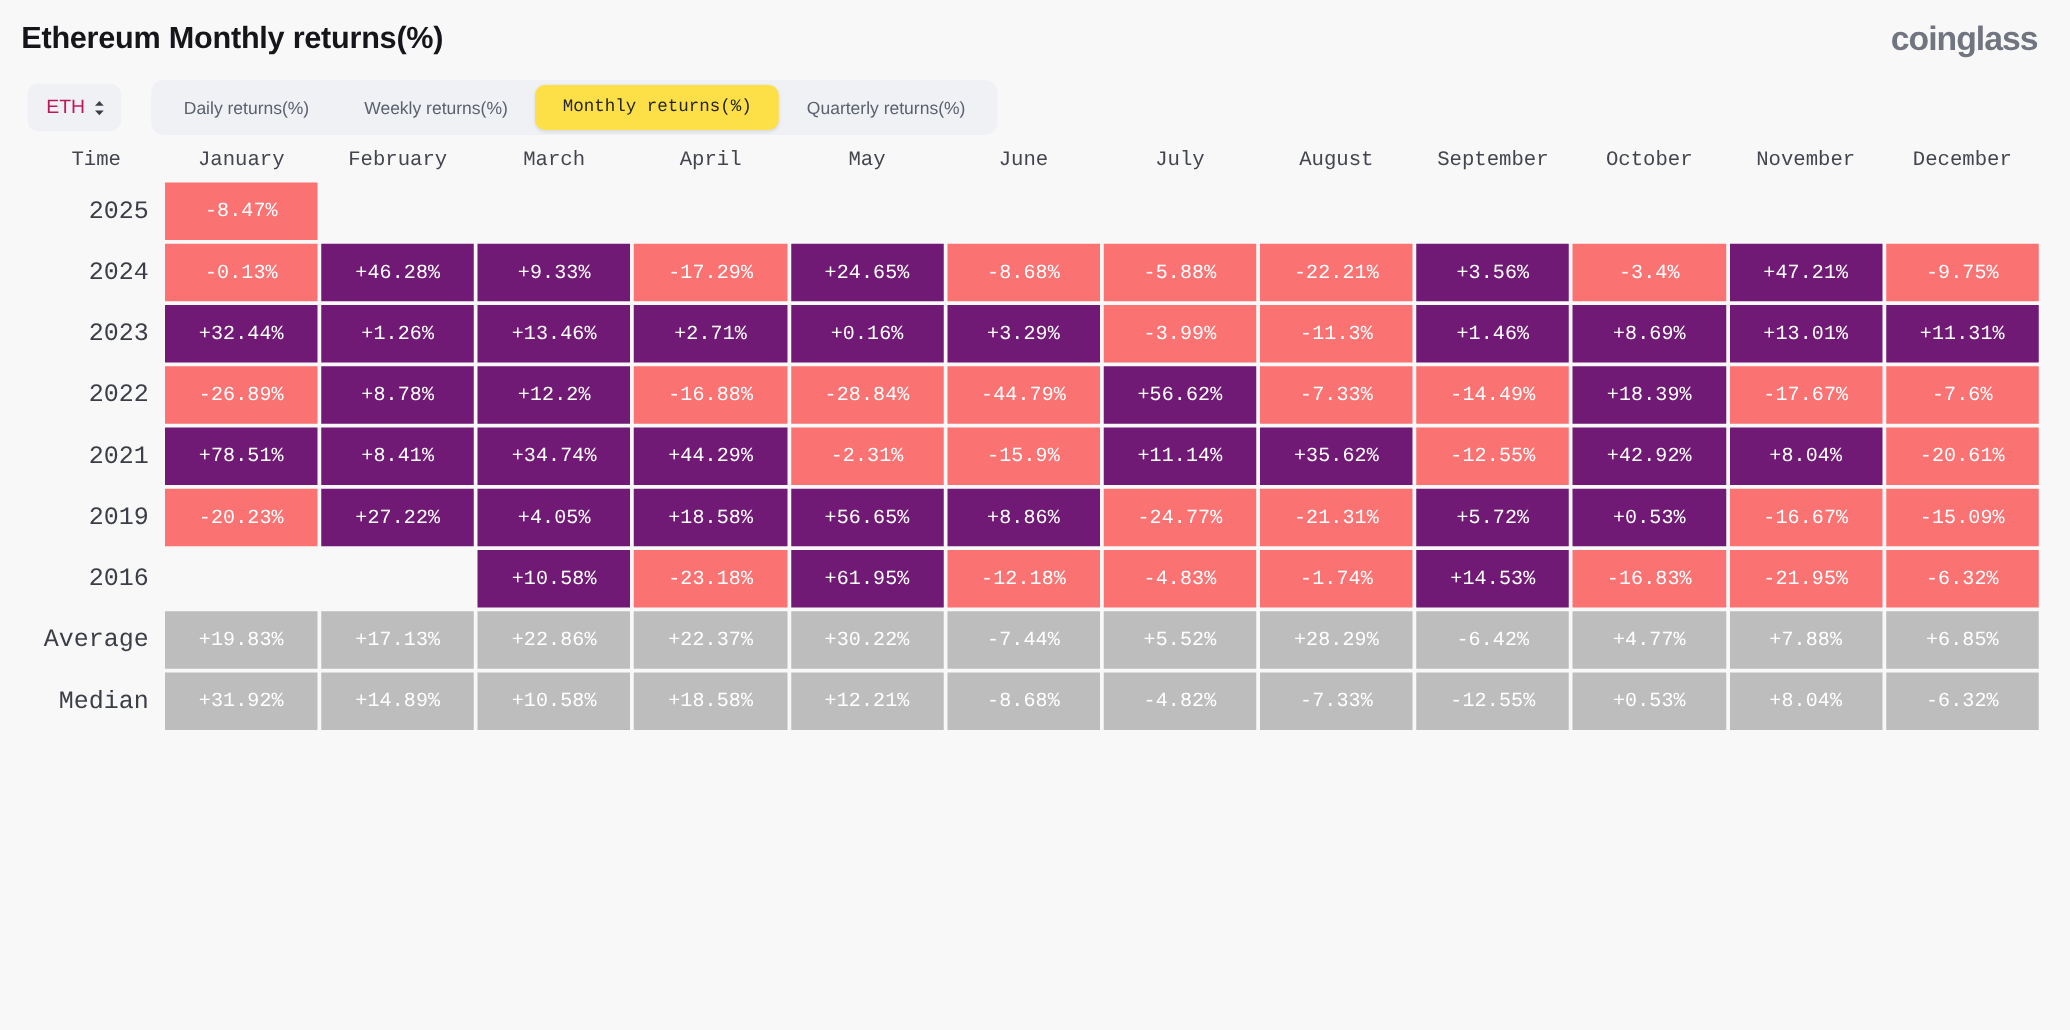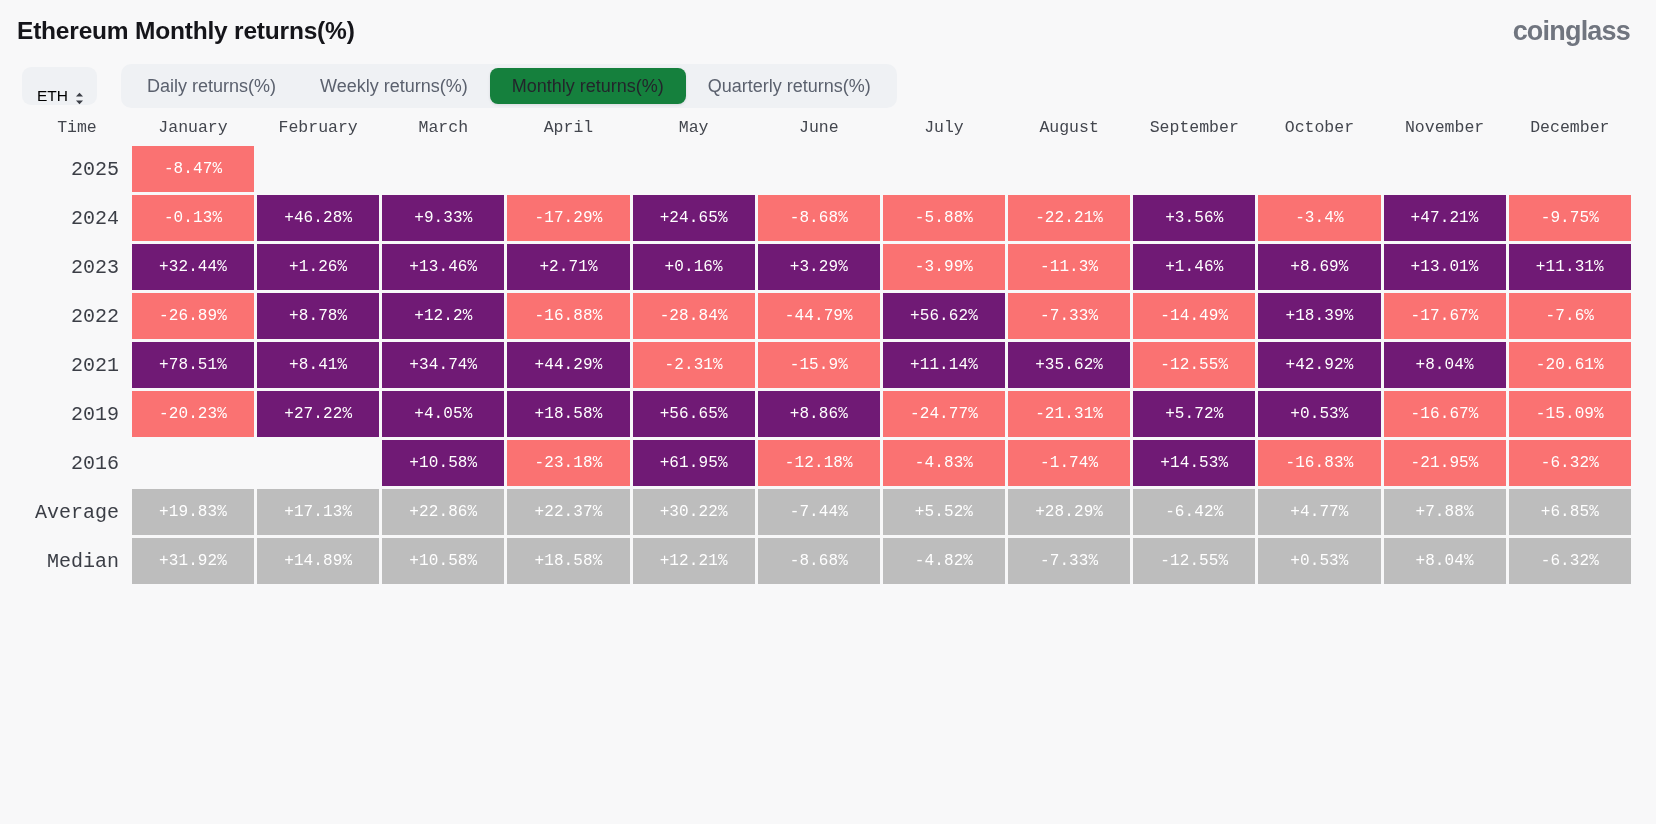--- a/index.html
+++ b/index.html
@@ -55,28 +55,28 @@
   
   .controls {
     display: flex;
     align-items: center;
     gap: 24px;
     padding: 8px 22px 0 22px;
     height: 52px;
   }
   .symbol-select {
     display: inline-flex;
-    align-items: flex-end;
+    align-items: center;
     gap: 7px;
     background: #eff1f4;
     border-radius: 9px;
     height: 38px;
     padding: 0 13px 0 15px;
     font-size: 15.5px;
-    color: #000000;
+    color: #be185d;
     cursor: pointer;
     user-select: none;
   }
   .chev-updown {
     display: inline-flex;
     flex-direction: column;
     justify-content: center;
     align-items: center;
     line-height: 0;
     gap: 2px;
@@ -92,30 +92,31 @@
     padding: 4px;
     gap: 0;
   }
   .tab {
     display: inline-flex;
     align-items: center;
     justify-content: flex-end;
     height: 36px;
     padding: 0 22px;
     border-radius: 8px;
-    font-size: 18px;
+    font-size: 14px;
     color: #5b616e;
     cursor: pointer;
     white-space: nowrap;
     user-select: none;
   }
   .tab.active {
-    background: #15803d;
+    background: #fde047;
     color: #23252b;
     box-shadow: 0 1px 3px rgba(16,22,40,.10);
+    font-family: Liberation Mono, monospace;
   }
 
   
   .table-wrap {
     padding: 0 22px 0 22px;
     font-family: Liberation Mono, monospace;
   }
   table.returns {
     width: 1612px;
     border-collapse: separate;

